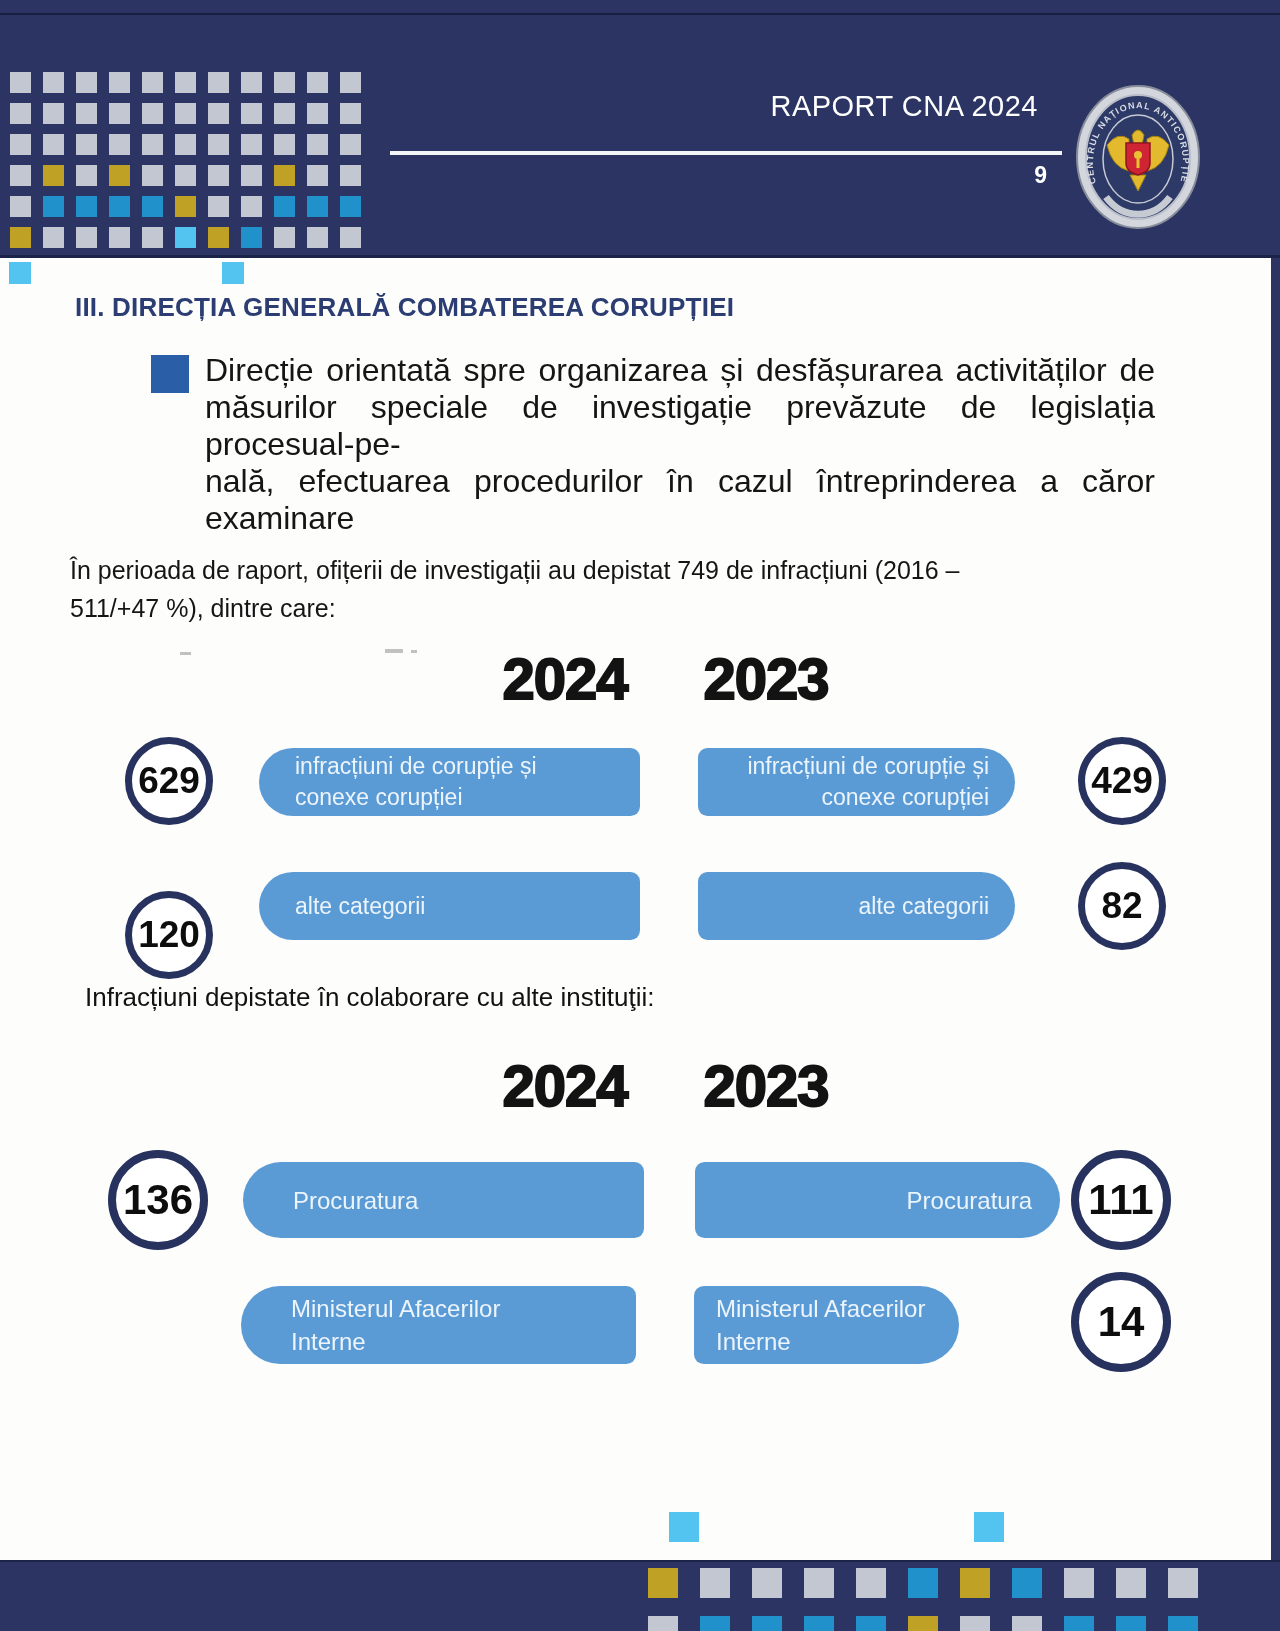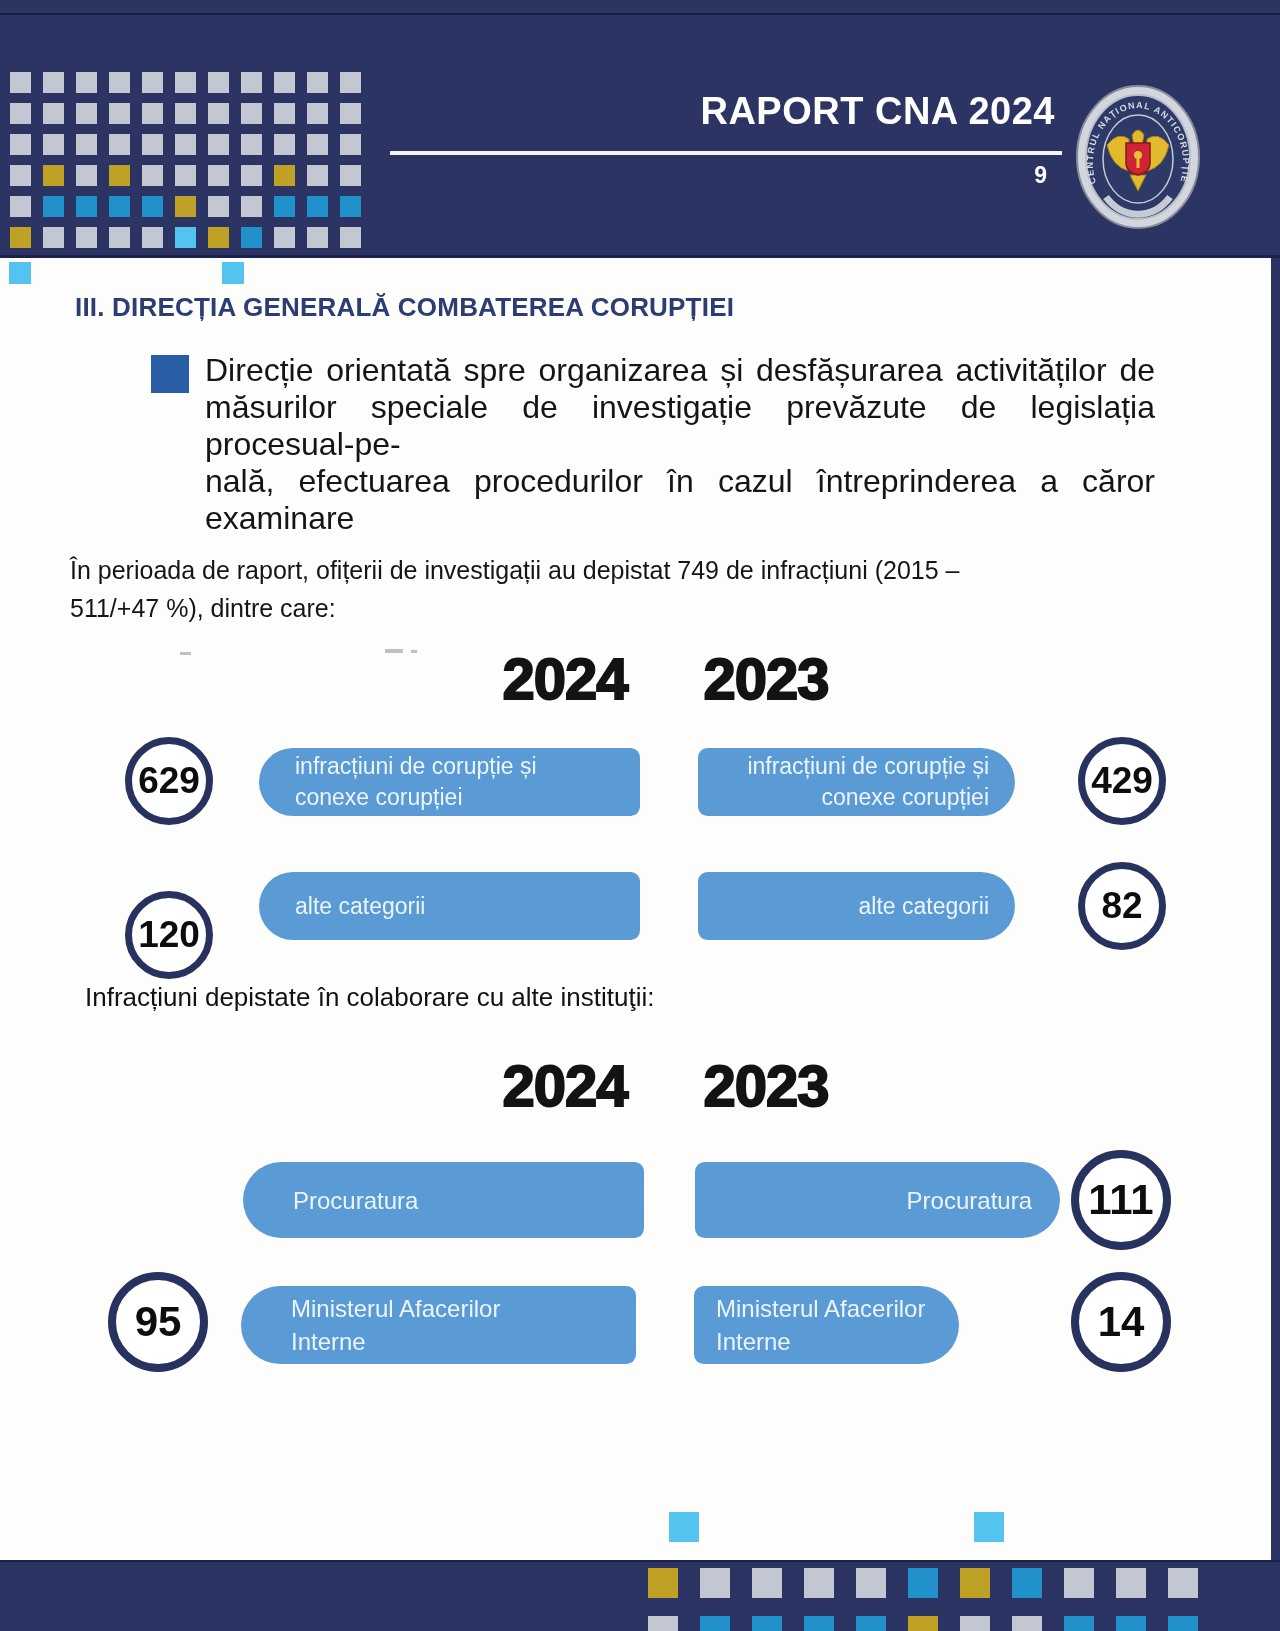--- a/index.html
+++ b/index.html
@@ -6,21 +6,21 @@
   #page{position:relative;width:1280px;height:1631px;background:#fdfdfc;overflow:hidden;
         font-family:"Liberation Sans",sans-serif;margin:0 auto;}
   .abs{position:absolute;}
   
   #header-band{left:0;top:0;width:1280px;height:255px;background:#2b3462;border-bottom:3px solid #1b2348;}
   #header-topline{left:0;top:13px;width:1280px;height:2px;background:rgba(10,16,40,.55);}
   #right-strip{left:1271px;top:0;width:9px;height:1631px;background:#2b3462;}
   #bottom-band{left:0;top:1560px;width:1280px;height:71px;background:#2b3462;border-top:2px solid #1b2348;}
   .sq{position:absolute;}
   
-  #report-title{right:225px;top:90px;color:#ffffff;font-size:38px;font-weight:bold;letter-spacing:.5px;white-space:nowrap;}
+  #report-title{right:242px;top:90px;color:#ffffff;font-size:29px;font-weight:normal;letter-spacing:.5px;white-space:nowrap;}
   #header-rule{left:390px;top:151px;width:672px;height:4px;background:#f4f5f8;}
   #page-number{right:233px;top:162px;color:#ffffff;font-size:23px;font-weight:bold;}
   #logo{left:1076px;top:85px;width:124px;height:144px;}
   
   #section-title{left:75px;top:292px;font-size:26px;font-weight:bold;color:#2b3d72;letter-spacing:.2px;}
   #intro-bullet{left:151px;top:355px;width:38px;height:38px;background:#2a5fa8;}
   #intro-text{left:205px;top:352px;width:950px;font-size:32px;line-height:37px;color:#151515;}
   .jline{text-align:justify;text-align-last:justify;}
   .jline.last{text-align-last:left;}
   #report-para{left:70px;top:551px;width:1148px;font-size:25px;line-height:38px;color:#151515;}
@@ -82,21 +82,21 @@
   <div class="abs" id="section-title">III. DIRECȚIA GENERALĂ COMBATEREA CORUPȚIEI</div>
 
   <div class="abs" id="intro-bullet"></div>
   <div class="abs" id="intro-text">
     <div class="jline">Direcție orientată spre organizarea și desfășurarea  activităților de</div>
     <div class="jline">măsurilor speciale de investigație prevăzute de legislația procesual-pe-</div>
     <div class="jline">nală, efectuarea procedurilor în cazul întreprinderea a căror examinare</div>
   </div>
 
   <div class="abs" id="report-para">
-    <div>În perioada de raport, ofițerii de investigații au depistat 749 de infracțiuni (2015 –</div>
+    <div>În perioada de raport, ofițerii de investigații au depistat 749 de infracțiuni (2016 –</div>
     <div>511/+47 %), dintre care:</div>
   </div>
 
   <div class="abs artifact" style="left:180px;top:652px;width:11px;height:3px;"></div>
   <div class="abs artifact" style="left:385px;top:649px;width:18px;height:4px;"></div>
   <div class="abs artifact" style="left:411px;top:650px;width:6px;height:3px;"></div>
 
   <div class="year" style="left:465px;top:645px;">2024</div>
   <div class="year" style="left:666px;top:645px;">2023</div>
 
@@ -110,25 +110,25 @@
   <div class="num-circle c1" style="left:125px;top:891px;">120</div>
   <div class="bar round-left align-left" style="left:259px;top:872px;width:381px;height:68px;padding-left:36px;box-sizing:border-box;">alte categorii</div>
   <div class="bar round-right align-right" style="left:698px;top:872px;width:317px;height:68px;padding-right:26px;box-sizing:border-box;">alte categorii</div>
   <div class="num-circle c1" style="left:1078px;top:862px;">82</div>
 
   <div class="abs" id="collab-para">Infracțiuni depistate în colaborare cu alte instituţii:</div>
 
   <div class="year" style="left:465px;top:1052px;">2024</div>
   <div class="year" style="left:666px;top:1052px;">2023</div>
 
+  <div class="num-circle c2" style="left:108px;top:1150px;">136</div>
   <div class="bar big round-left align-left" style="left:243px;top:1162px;width:401px;height:76px;padding-left:50px;box-sizing:border-box;">Procuratura</div>
   <div class="bar big round-right align-right" style="left:695px;top:1162px;width:365px;height:76px;padding-right:28px;box-sizing:border-box;">Procuratura</div>
   <div class="num-circle c2" style="left:1071px;top:1150px;">111</div>
 
-  <div class="num-circle c2" style="left:108px;top:1272px;">95</div>
   <div class="bar big round-left align-left" style="left:241px;top:1286px;width:395px;height:78px;padding-left:50px;box-sizing:border-box;">Ministerul Afacerilor
 Interne</div>
   <div class="bar big round-right align-left" style="left:694px;top:1286px;width:265px;height:78px;padding-left:22px;box-sizing:border-box;">Ministerul Afacerilor
 Interne</div>
   <div class="num-circle c2" style="left:1071px;top:1272px;">14</div>
 
   <div class="abs" id="bottom-band"></div>
   <div class="abs" id="decor-bottom-grid"></div>
   <div class="abs" id="decor-floaters"></div>
 

